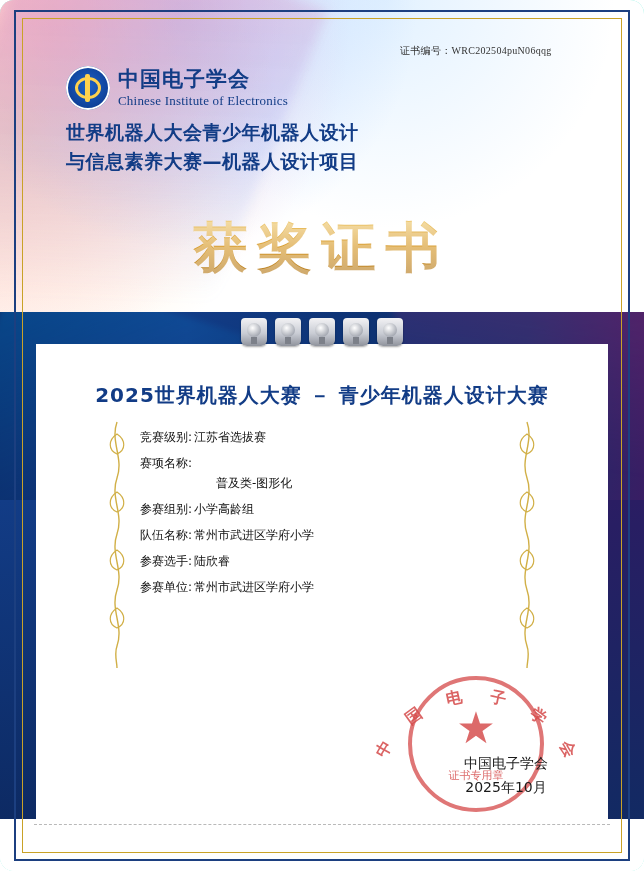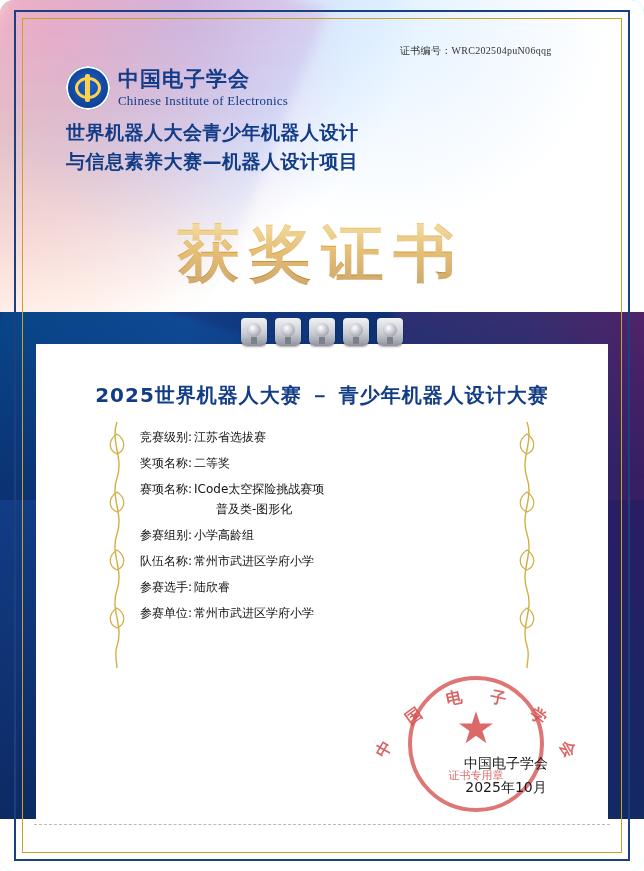--- a/index.html
+++ b/index.html
@@ -194,21 +194,21 @@
     letter-spacing: .5px;
   }
 
   .big-title {
     position: absolute;
     left: 0; top: 212px;
     width: 643px;
     text-align: center;
     font-family: "DejaVu Serif", serif;
     font-weight: bold;
-    font-size: 62px;
+    font-size: 54px;
     letter-spacing: 10px;
     color: #d9a23a;
     background: linear-gradient(180deg, #f6d98a 0%, #d79b2d 48%, #a9701a 100%);
     -webkit-background-clip: text;
     background-clip: text;
     -webkit-text-fill-color: transparent;
     text-shadow: 0 1px 0 rgba(255,255,255,.35);
   }
 
   
@@ -434,26 +434,21 @@
     <path d="M11 130 C2 136 2 146 11 150 C20 146 20 136 11 130 Z" fill="none" stroke="#c9a227" stroke-width="1.2"></path>
     <path d="M11 188 C2 194 2 204 11 208 C20 204 20 194 11 188 Z" fill="none" stroke="#c9a227" stroke-width="1.2"></path>
   </svg>
 
   <div class="fields">
     <div class="field-row">
       <span class="field-label">竞赛级别:</span>
       <span class="field-value">江苏省选拔赛</span>
     </div>
     <div class="field-row">
-      <span class="field-label">奖项名称:</span>
-      <span class="field-value">二等奖</span>
-    </div>
-    <div class="field-row">
       <span class="field-label">赛项名称:</span>
-      <span class="field-value">ICode太空探险挑战赛项</span>
     </div>
     <div class="field-row indent">
       <span class="field-value">普及类-图形化</span>
     </div>
     <div class="field-row">
       <span class="field-label">参赛组别:</span>
       <span class="field-value">小学高龄组</span>
     </div>
     <div class="field-row">
       <span class="field-label">队伍名称:</span>

